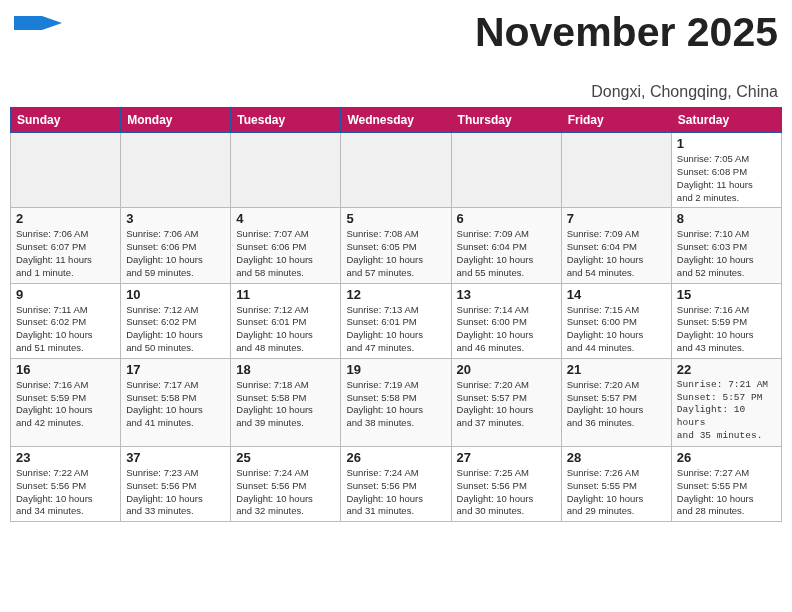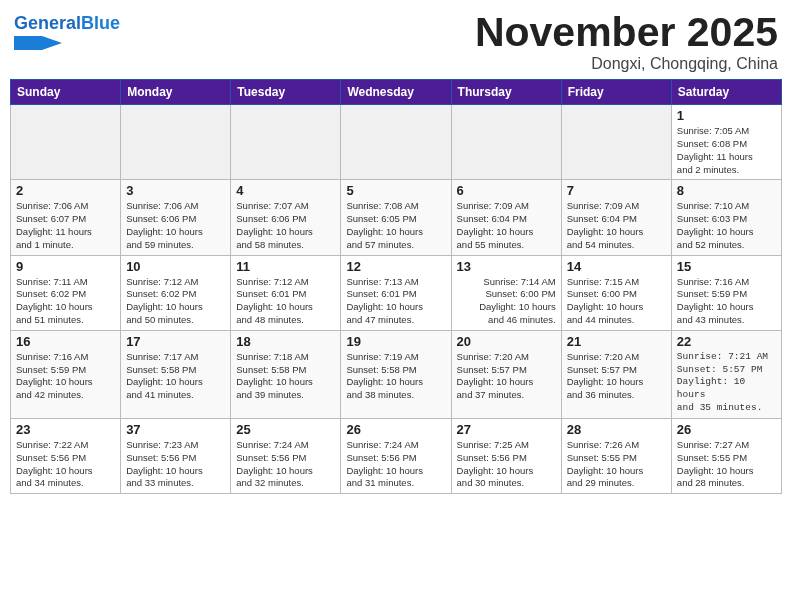--- a/index.html
+++ b/index.html
@@ -43,28 +43,29 @@
     }
     .month-title {
       font-size: 41px;
       font-weight: bold;
       color: #222;
       line-height: 1.1;
     }
     .location {
       font-size: 16px;
       color: #444;
+      margin-top: 28px;
     }
     .calendar {
       width: 100%;
       border-collapse: collapse;
       border: 1px solid #bbb;
     }
     .calendar th {
-      background: #4c1d95;
+      background: #be185d;
       color: #fff;
       font-size: 12px;
       font-weight: bold;
       text-align: left;
       padding: 5px 6px;
       border: 1px solid #2255aa;
     }
     .calendar td {
       border: 1px solid #bbb;
       vertical-align: top;
@@ -94,23 +95,20 @@
     }
     .calendar tr td.empty {
       background: #f0f0f0;
     }
   </style>
 </head>
 <body>
 
 <div class="header">
   <div class="logo">
-    <div class="logo-text">
-      <span>General</span><span style="color:#1a7dd7;font-weight:bold;">Blue</span>
-    </div>
 
     <svg class="logo-icon" viewBox="0 0 48 18" xmlns="http://www.w3.org/2000/svg">
       <polygon points="0,0 28,0 28,14 0,14" fill="#1a7dd7"></polygon>
       <polygon points="28,0 48,7 28,14" fill="#1a7dd7"></polygon>
     </svg>
   </div>
   <div class="title-section">
     <div class="month-title">November 2025</div>
     <div class="location">Dongxi, Chongqing, China</div>
   </div>
@@ -219,21 +217,21 @@
         </td>
         <td>
           <div class="day-number">12</div>
           <div class="day-info" style="white-space: pre-line;">Sunrise: 7:13 AM
 Sunset: 6:01 PM
 Daylight: 10 hours
 and 47 minutes.</div>
         </td>
         <td>
           <div class="day-number">13</div>
-          <div class="day-info" style="white-space: pre-line; text-align: right;">Sunrise: 7:14 AM
+          <div class="day-info" style="white-space: pre-line;">Sunrise: 7:14 AM
 Sunset: 6:00 PM
 Daylight: 10 hours
 and 46 minutes.</div>
         </td>
         <td>
           <div class="day-number">14</div>
           <div class="day-info" style="white-space: pre-line;">Sunrise: 7:15 AM
 Sunset: 6:00 PM
 Daylight: 10 hours
 and 44 minutes.</div>

